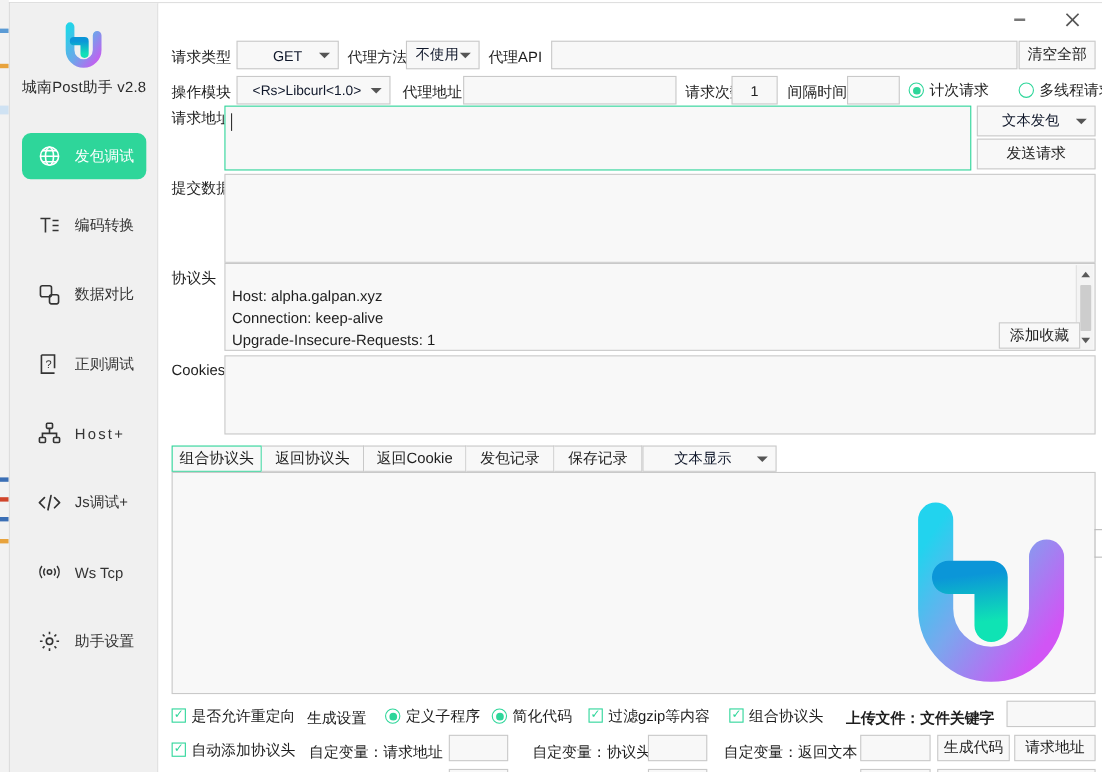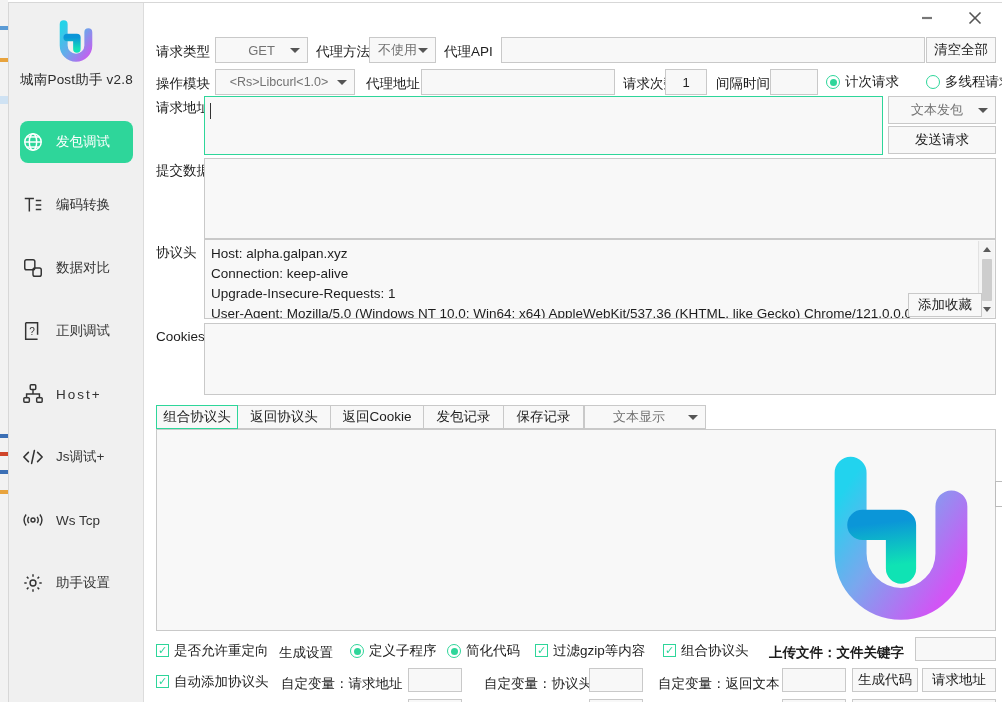--- a/index.html
+++ b/index.html
@@ -51,21 +51,21 @@
     letter-spacing: .2px;
   }
   .nav { position: absolute; top: 118px; left: 0; width: 135px; }
   .nav-item {
     position: relative;
     display: flex; align-items: center;
     height: 42px; margin: 0 11px 21px 11px;
     border-radius: 8px;
     color: #333; font-size: 13.5px;
     cursor: pointer;
-    padding-left: 0;
+    padding-left: 12px;
   }
   .nav-item .ico {
     width: 26px; height: 26px;
     display: flex; align-items: center; justify-content: center;
     margin-right: 10px; flex: 0 0 auto;
   }
   .nav-item .ico svg { display: block; }
   .nav-item.active {
     background: #2ed69a;
     color: #ffffff;
@@ -105,21 +105,21 @@
     background: #f8f8f8;
     border: 1px solid #c9c9c9;
     font-size: 13px; color: #222;
     display: flex; align-items: center;
     padding: 0 6px;
   }
   .field.center { justify-content: center; }
   .combo {
     background: #f8f8f8;
     border: 1px solid #c9c9c9;
-    font-size: 13px; color: #737373;
+    font-size: 13px; color: #0f172a;
     display: flex; align-items: center; justify-content: flex-start;
     position: relative; cursor: pointer;
   }
   .combo .cap { flex: 1; text-align: center; }
   .caret {
     position: absolute; right: 7px; top: 50%;
     margin-top: -2px;
     width: 0; height: 0;
     border-left: 5px solid transparent;
     border-right: 5px solid transparent;
@@ -435,21 +435,21 @@
       </div>
       <div class="btn" style="position:absolute;left:744px;top:93px;width:108px;height:28px;">发送请求</div>
 
       <div class="lbl-cn" style="position:absolute;left:12px;top:131px;">提交数据</div>
       <div class="txtarea" style="position:absolute;left:60px;top:125px;width:792px;height:81px;">
         <span style="position:absolute;left:6px;top:4px;"></span>
       </div>
 
       <div class="lbl-cn" style="position:absolute;left:12px;top:213px;">协议头</div>
       <div class="txtarea" style="position:absolute;left:60px;top:206px;width:792px;height:80px;">
-        <div class="hdr-lines" style="width:772px;">
+        <div class="hdr-lines" style="width:772px;margin-top:16px;">
           <div>Host: alpha.galpan.xyz</div>
           <div>Connection: keep-alive</div>
           <div>Upgrade-Insecure-Requests: 1</div>
           <div>User-Agent: Mozilla/5.0 (Windows NT 10.0; Win64; x64) AppleWebKit/537.36 (KHTML, like Gecko) Chrome/121.0.0.0</div>
         </div>
         <div class="vscroll">
           <div class="arrow up">
               <span class="tri-up"></span>
             </div>
           <div class="thumb" style="top:18px;height:42px;"></div>

